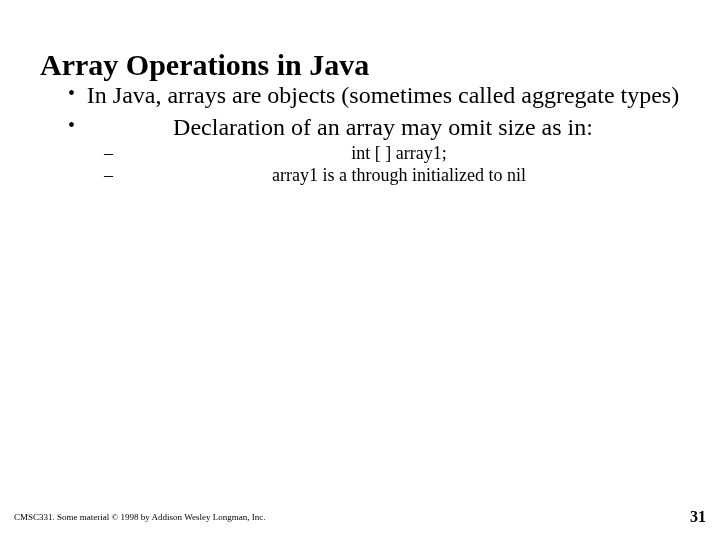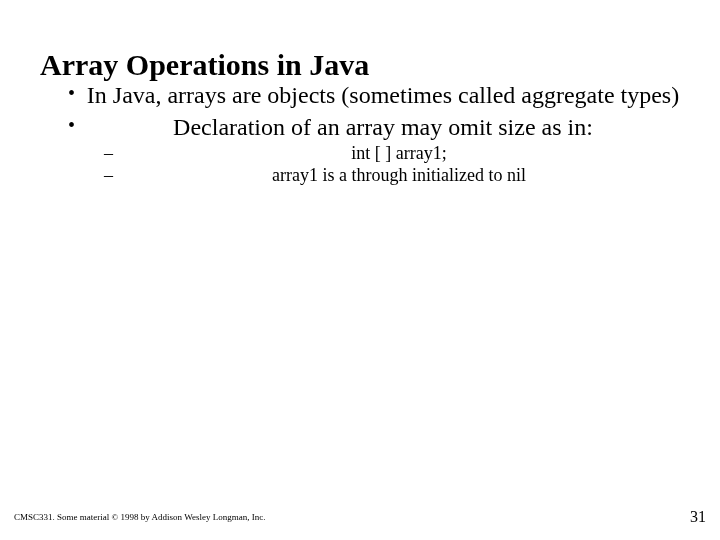--- a/index.html
+++ b/index.html
@@ -57,21 +57,21 @@
       left: 14px;
       bottom: 18px;
       font-size: 9px;
       font-weight: normal;
     }
     .footer-right {
       position: absolute;
       right: 14px;
       bottom: 14px;
       font-size: 16px;
-      font-weight: normal;
+      font-weight: bold;
     }
   </style>
 </head>
 <body>
 
 <h1 class="title">Array Operations in Java</h1>
 
 <ul class="main">
   <li>In Java, arrays are objects (sometimes called aggregate types)</li>
   <li>

